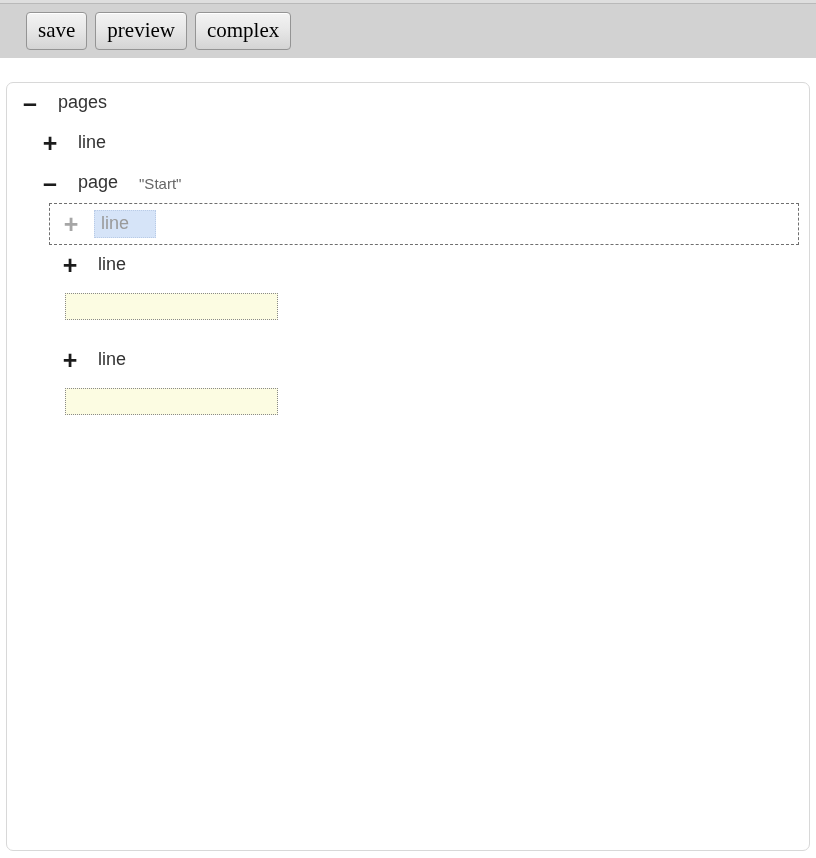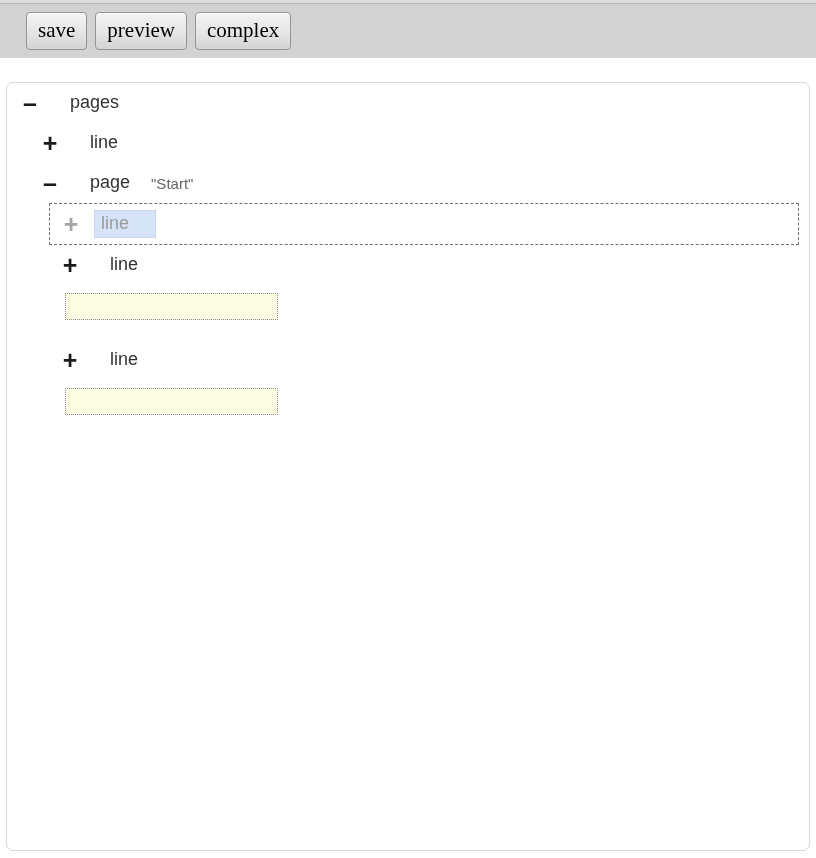--- a/index.html
+++ b/index.html
@@ -87,21 +87,21 @@
     color: #1b1b1b;
     width: 22px;
     text-align: center;
     cursor: pointer;
     user-select: none;
     flex: none;
   }
   .node-label {
     font-size: 18px;
     color: #333333;
-    margin-left: 24px;
+    margin-left: 12px;
     padding: 1px 5px 3px 5px;
     white-space: nowrap;
   }
   .node-attr {
     font-size: 15px;
     color: #666666;
     margin-left: 16px;
     white-space: nowrap;
   }
 

